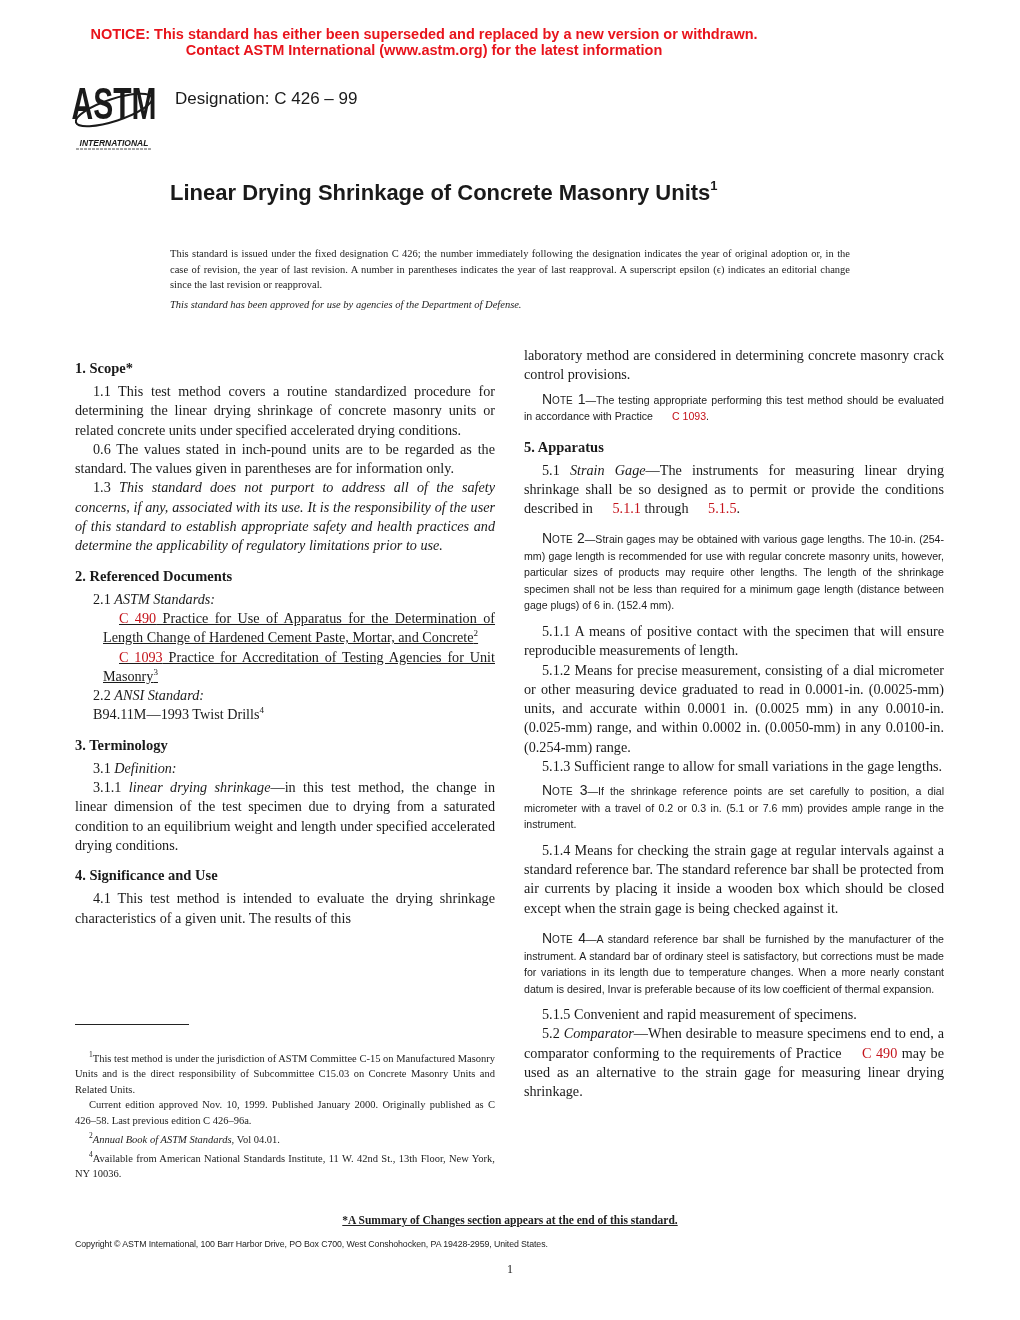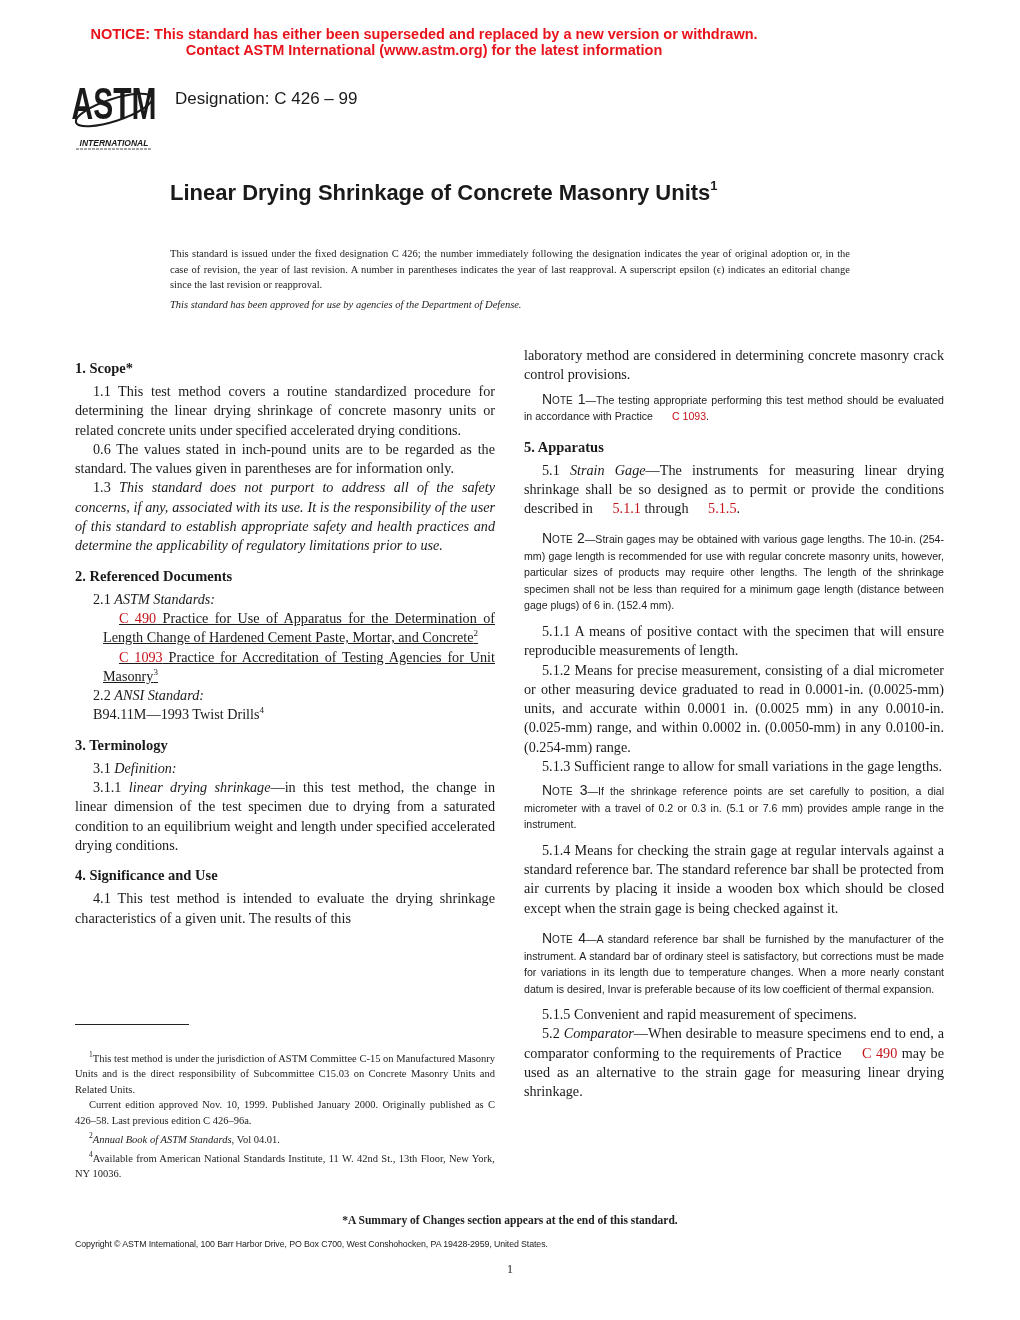--- a/index.html
+++ b/index.html
@@ -22,21 +22,21 @@
     .col h2.gap { margin-top: 10px; }
     .note { font-family: "Liberation Sans", "DejaVu Sans", sans-serif; font-size: 10.6px !important; line-height: 16.5px !important; text-indent: 12px; margin: 6px 0 8px 0 !important; color: #222; }
     .note .nlabel { font-variant: small-caps; font-size: 14px; }
     .link { color: #c4121a; margin-left: 16px; }
     .ref { padding-left: 28px; text-indent: -28px !important; margin: 0; text-decoration: underline; }
     .col sup { font-size: 9px; line-height: 0; }
     .fn-rule { position: absolute; left: 75px; top: 1024px; width: 114px; border-top: 1px solid #222; }
     .footnotes { position: absolute; left: 75px; top: 1036px; width: 420px; font-size: 10.5px; line-height: 15.5px; text-align: justify; color: #222; margin-top: 11px; }
     .footnotes p { margin: 0; text-indent: 14px; }
     .footnotes sup { font-size: 7.5px; }
-    .summary { position: absolute; left: 0; top: 1214px; width: 1020px; text-align: center; font-size: 11.5px; font-weight: bold; color: #222; }
+    .summary { position: absolute; left: 0; top: 1214px; width: 1020px; text-align: center; font-size: 11.5px; font-weight: bold; color: #222; text-decoration: underline; }
     .copyright { position: absolute; left: 75px; top: 1239px; font-family: "Liberation Sans", "DejaVu Sans", sans-serif; font-size: 8.8px; color: #222; letter-spacing: -0.1px; }
     .pagenum { position: absolute; left: 0; top: 1262px; width: 1020px; text-align: center; font-size: 12px; color: #222; }
     i, em { font-style: italic; }
   </style>
 </head>
 <body>
 
 <div class="notice">
   <div>NOTICE: This standard has either been superseded and replaced by a new version or withdrawn.</div>
   <div>Contact ASTM International (www.astm.org) for the latest information</div>

